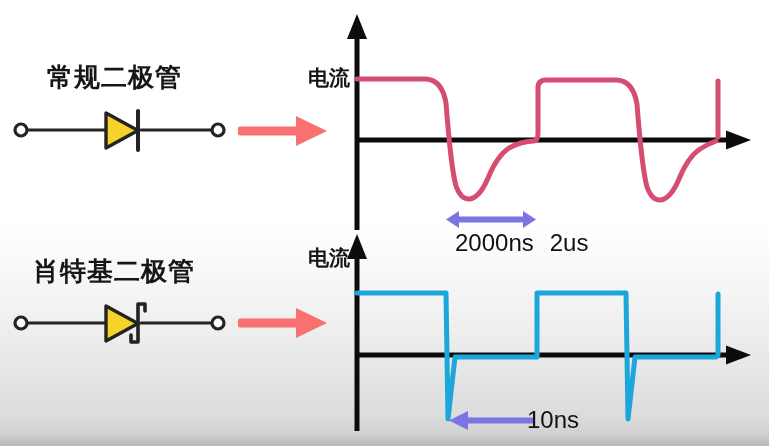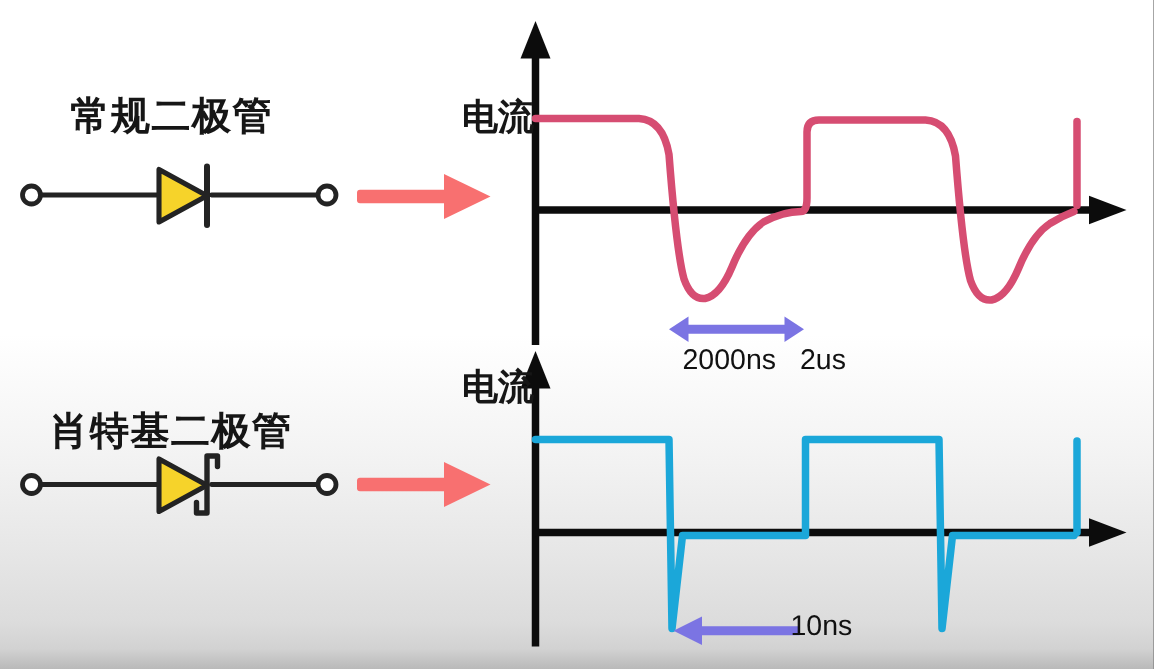--- a/index.html
+++ b/index.html
@@ -11,22 +11,22 @@
       #ffffff 0%, #ffffff 50%,
       #f3f3f3 68%, #e7e7e7 82%,
       #dcdcdc 93%, #d2d2d2 97%,
       #b9b9b9 100%);
     font-family:Liberation Sans, sans-serif;
     color:#141414;
   }
   #gfx{position:absolute;left:0;top:0;}
   .label{position:absolute;white-space:nowrap;line-height:1;}
   .title{font-size:26px;font-weight:700;letter-spacing:1px;color:#161616;}
-  .ylabel{font-size:24px;font-weight:700;color:#161616;}
-  .ann{font-size:19px;font-weight:400;color:#111;}
+  .ylabel{font-size:21px;font-weight:700;color:#161616;}
+  .ann{font-size:24px;font-weight:400;color:#111;}
   .ann .gap{display:inline-block;width:16px;}
 </style>
 </head>
 <body>
 
 <div id="frame">
 
   <svg id="gfx" width="769" height="446" viewBox="0 0 769 446">
 
     <g fill="none" stroke="#232323" stroke-width="3.2" stroke-linecap="round" stroke-linejoin="round">
@@ -104,21 +104,21 @@
     </g>
 
     <g style="fill:var(--arrow-purple)">
       <rect x="463" y="417.5" width="70" height="6"></rect>
       <polygon points="449,420.5 468,411 468,430"></polygon>
     </g>
   </svg>
 
   <div class="label title" style="left:47px;top:64px;">常规二极管</div>
 
-  <div class="label title" style="left:33px;top:274px;">肖特基二极管</div>
+  <div class="label title" style="left:33px;top:258px;">肖特基二极管</div>
 
   <div class="label ylabel" style="left:308px;top:67px;">电流</div>
 
   <div class="label ylabel" style="left:308px;top:247px;">电流</div>
 
   <div class="label ann" style="left:455px;top:231px;">
     <span>2000ns</span><span class="gap"></span><span>2us</span>
   </div>
 
   <div class="label ann" style="left:527px;top:408px;">10ns</div>

